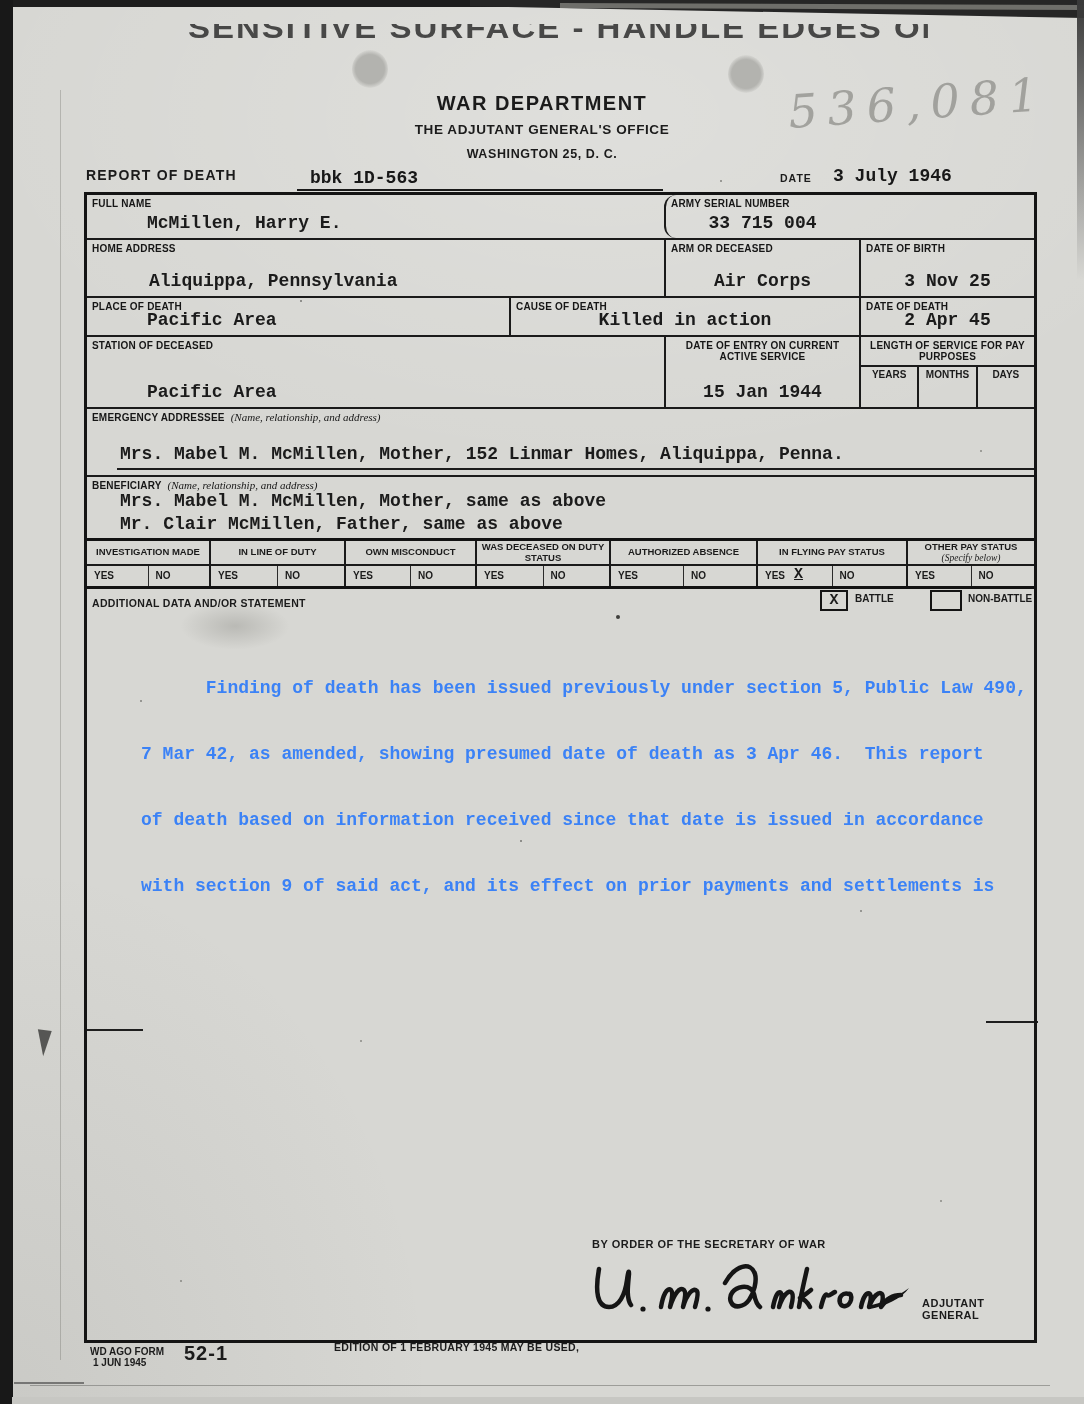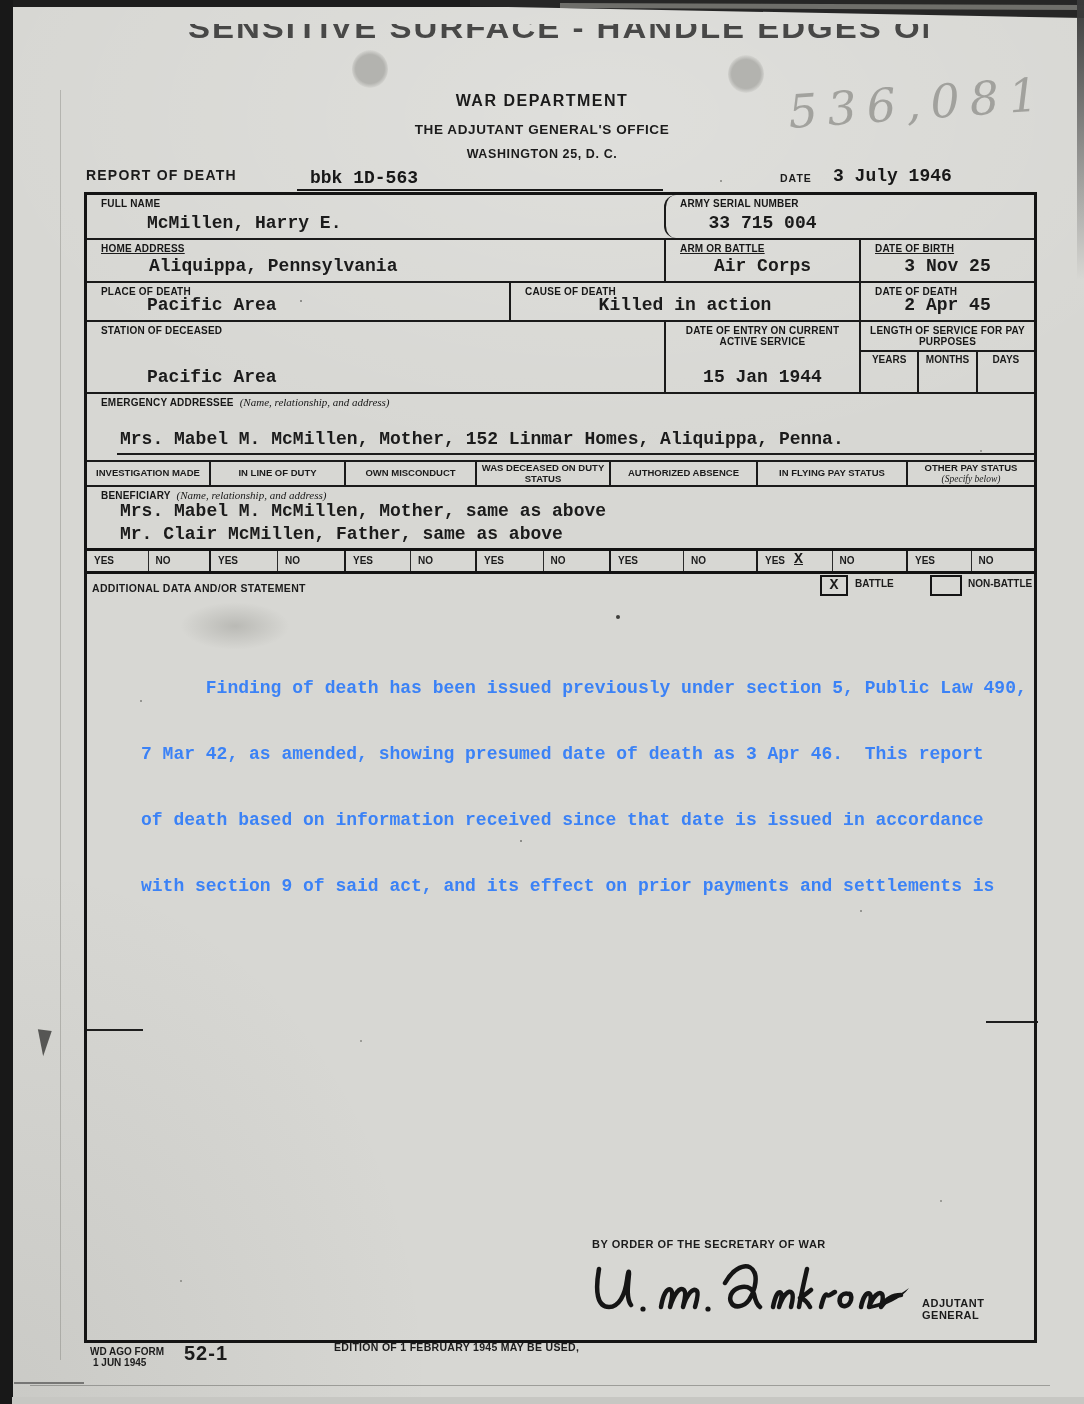--- a/index.html
+++ b/index.html
@@ -26,35 +26,35 @@
   
   .stamp-wrap{position:absolute;left:188px;top:24px;width:740px;height:31px;overflow:hidden;}
   .stamp{margin-top:-14px;font-size:33px;font-weight:bold;letter-spacing:2px;color:#343434;
     transform:scaleY(.92);transform-origin:top left;opacity:.88;white-space:nowrap;
     font-family:"Liberation Sans",sans-serif;}
   .pencil{position:absolute;left:788px;top:76px;width:260px;font-family:"DejaVu Serif",serif;
     font-style:italic;font-size:46px;color:rgba(130,130,126,.65);letter-spacing:10px;
     transform:rotate(-4deg);}
   
   .hd{position:absolute;left:0;width:1084px;text-align:center;font-weight:bold;}
-  .hd1{top:92px;font-size:16px;letter-spacing:1.5px;}
+  .hd1{top:92px;font-size:20px;letter-spacing:1.5px;}
   .hd2{top:122px;font-size:13.5px;letter-spacing:.6px;}
   .hd3{top:147px;font-size:12.5px;letter-spacing:.6px;}
   .report-title{position:absolute;left:86px;top:167px;font-size:14px;font-weight:bold;letter-spacing:1.2px;}
   .mono{font-family:"Liberation Mono",monospace;font-weight:bold;color:#181818;}
   .report-number{position:absolute;left:310px;top:168px;font-size:18px;}
   .report-number-line{position:absolute;left:297px;top:189px;width:366px;height:2px;background:#1a1a1a;}
   .date-label{position:absolute;left:780px;top:172px;font-size:10.5px;font-weight:bold;letter-spacing:1px;}
   .date-value{position:absolute;left:833px;top:166px;font-size:18px;}
   
   .box{position:absolute;left:84px;top:192px;width:947px;height:1145px;border:3px solid #141414;}
   .row{position:relative;display:flex;border-bottom:2px solid #1a1a1a;box-sizing:border-box;}
   .cell{position:relative;box-sizing:border-box;border-left:2px solid #1a1a1a;}
   .cell:first-child{border-left:none;}
-  .flabel{font-size:10px;font-weight:bold;letter-spacing:.2px;padding:3px 0 0 14px;line-height:11px;color:#161616;}
+  .flabel{font-size:10px;font-weight:bold;letter-spacing:.2px;padding:3px 0 0 5px;line-height:11px;color:#161616;}
   .flabel i{font-family:"Liberation Serif",serif;font-weight:normal;font-size:11px;letter-spacing:0;}
   .fval{position:absolute;bottom:5px;font-size:18px;font-family:"Liberation Mono",monospace;font-weight:bold;white-space:nowrap;}
   .ctr{left:0;right:0;text-align:center;}
   .subcols{position:absolute;left:0;right:0;bottom:0;display:flex;border-top:2px solid #1a1a1a;}
   .subcol{flex:1;border-left:2px solid #1a1a1a;font-size:10px;font-weight:bold;text-align:center;padding-top:2px;}
   .subcol:first-child{border-left:none;}
   .uline{position:absolute;left:30px;right:0;bottom:5px;height:2px;background:#1b1b1b;}
   
   .srow{display:flex;}
   .shead .cell{display:flex;align-items:center;justify-content:center;text-align:center;
@@ -143,27 +143,27 @@
       <div class="cell" style="width:577px;">
         <div class="flabel">FULL NAME</div>
         <div class="fval" style="left:60px;">McMillen, Harry E.</div>
       </div>
       <div class="cell" style="width:195px;border-radius:12px;">
         <div class="flabel">ARMY SERIAL NUMBER</div>
         <div class="fval ctr">33 715 004</div>
       </div>
     </div>
 
-    <div class="row" style="height:43px;text-decoration:underline;">
+    <div class="row" style="height:58px;">
       <div class="cell" style="width:577px;">
         <div class="flabel">HOME ADDRESS</div>
         <div class="fval" style="left:62px;">Aliquippa, Pennsylvania</div>
       </div>
       <div class="cell" style="width:195px;">
-        <div class="flabel">ARM OR BATTLE</div>
+        <div class="flabel">ARM OR DECEASED</div>
         <div class="fval ctr">Air Corps</div>
       </div>
       <div class="cell" style="flex:1;">
         <div class="flabel">DATE OF BIRTH</div>
         <div class="fval ctr">3 Nov 25</div>
       </div>
     </div>
 
     <div class="row" style="height:39px;">
       <div class="cell" style="width:422px;">
@@ -197,41 +197,41 @@
           <div class="subcol"><span>DAYS</span></div>
         </div>
       </div>
     </div>
 
     <div class="row" style="height:68px;">
       <div class="cell" style="width:947px;">
         <div class="flabel"><span>EMERGENCY ADDRESSEE</span>&nbsp;&nbsp;<i>(Name, relationship, and address)</i></div>
         <div class="fval" style="left:33px;bottom:11px;">Mrs. Mabel M. McMillen, Mother, 152 Linmar Homes, Aliquippa, Penna.</div>
         <div class="uline"></div>
+      </div>
+    </div>
+
+    <div class="row thick" style="height:64px;">
+      <div class="cell" style="width:947px;">
+        <div class="flabel"><span>BENEFICIARY</span>&nbsp;&nbsp;<i>(Name, relationship, and address)</i></div>
+        <div class="fval" style="left:33px;bottom:27px;">Mrs. Mabel M. McMillen, Mother, same as above</div>
+        <div class="fval" style="left:33px;bottom:4px;">Mr. Clair McMillen, Father, same as above</div>
       </div>
     </div>
 
     <div class="row srow shead" style="height:25px;">
       <div class="cell" style="width:122px;">INVESTIGATION MADE</div>
       <div class="cell" style="width:135px;">IN LINE OF DUTY</div>
       <div class="cell" style="width:131px;">OWN MISCONDUCT</div>
       <div class="cell" style="width:134px;">WAS DECEASED ON DUTY STATUS</div>
       <div class="cell" style="width:147px;">AUTHORIZED ABSENCE</div>
       <div class="cell" style="width:150px;">IN FLYING PAY STATUS</div>
       <div class="cell" style="flex:1;">
           <span><span>OTHER PAY STATUS</span><br><i>(Specify below)</i></span>
         </div>
-    </div>
-
-    <div class="row thick" style="height:64px;">
-      <div class="cell" style="width:947px;">
-        <div class="flabel"><span>BENEFICIARY</span>&nbsp;&nbsp;<i>(Name, relationship, and address)</i></div>
-        <div class="fval" style="left:33px;bottom:27px;">Mrs. Mabel M. McMillen, Mother, same as above</div>
-        <div class="fval" style="left:33px;bottom:4px;">Mr. Clair McMillen, Father, same as above</div>
-      </div>
     </div>
 
     <div class="row srow syn thick" style="height:23px;">
       <div class="cell" style="width:122px;">
         <div class="half">YES</div>
         <div class="half">NO</div>
       </div>
       <div class="cell" style="width:135px;">
         <div class="half">YES</div>
         <div class="half">NO</div>

